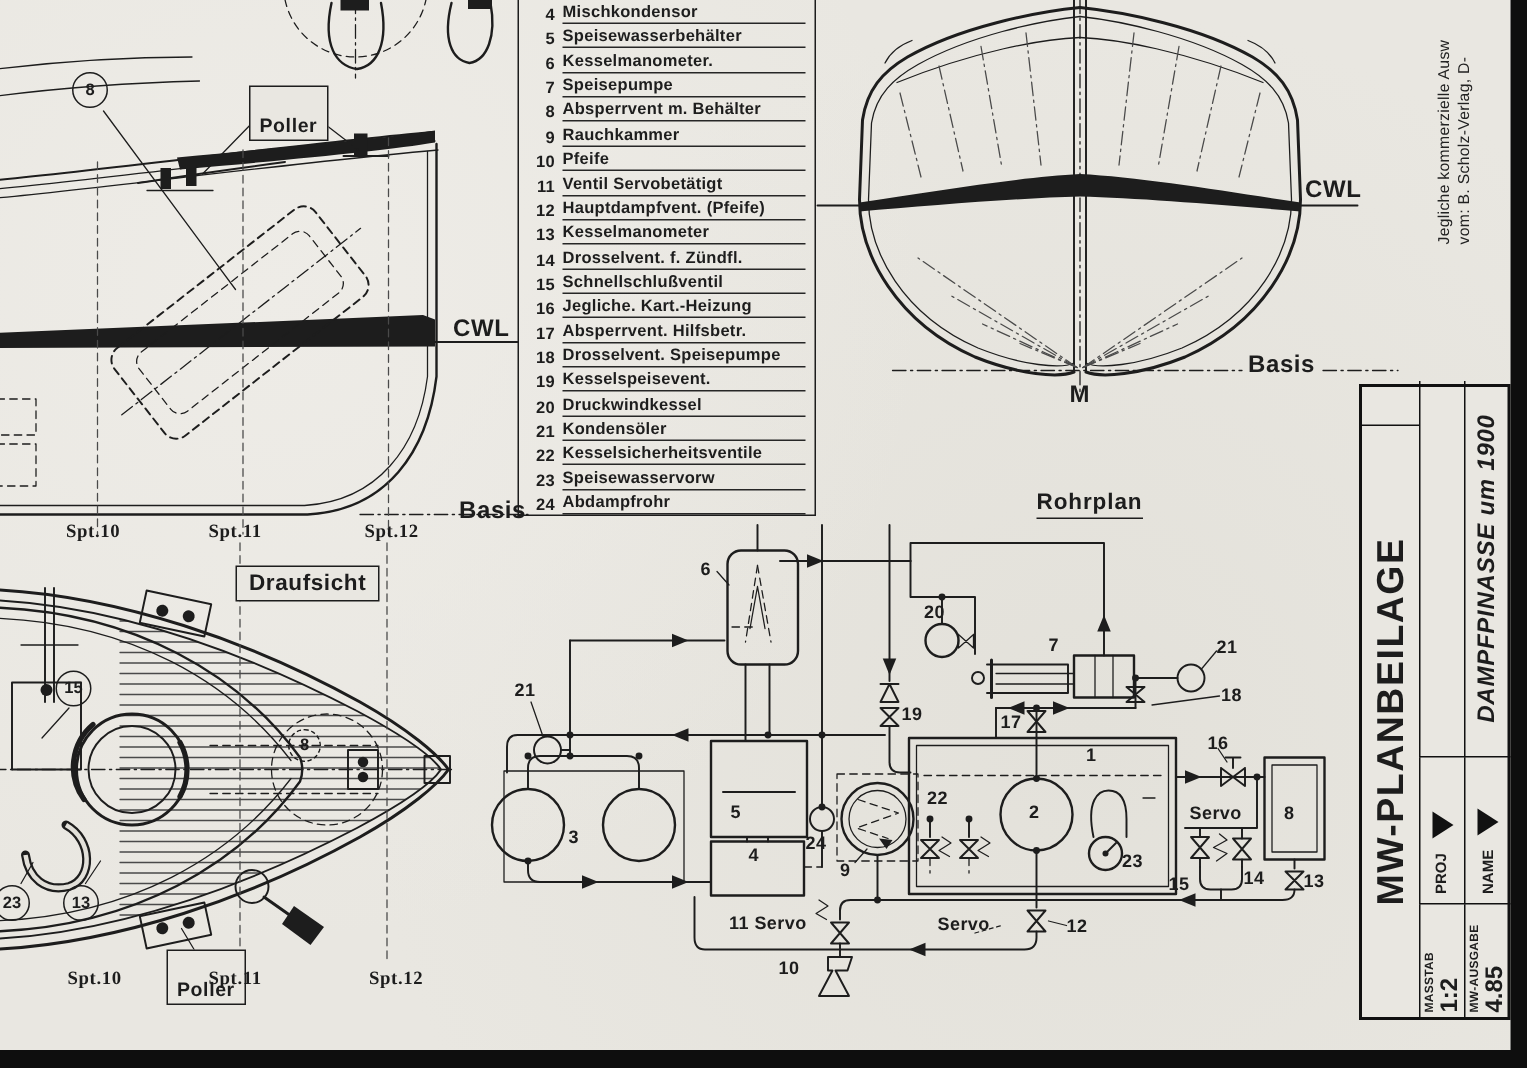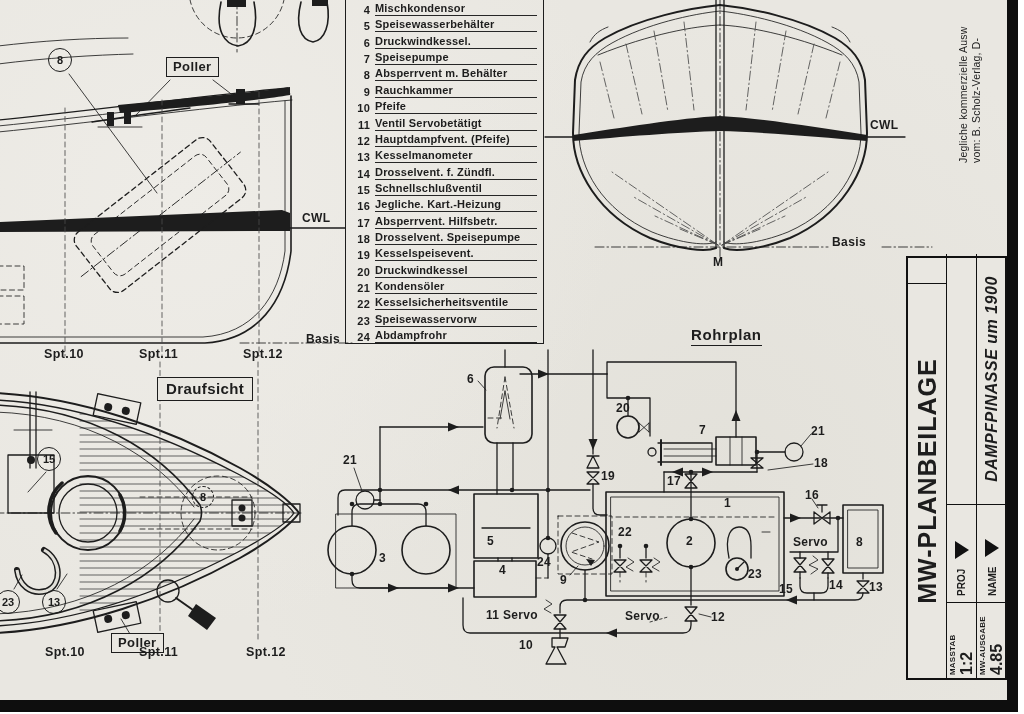--- a/index.html
+++ b/index.html
@@ -7,33 +7,33 @@
          font-family:"Liberation Sans","DejaVu Sans",sans-serif;color:#1d1d1d;}
   #paper{position:absolute;left:0;top:0;width:1007px;height:701px;
          background:#e9e7e1;
          background-image:radial-gradient(circle at 18% 28%, #eeece7 0%, rgba(238,236,231,0) 45%),
                           radial-gradient(circle at 72% 70%, #e3e1da 0%, rgba(227,225,218,0) 55%);}
   #edge-right{position:absolute;left:1007px;top:0;width:11px;height:712px;background:#0e0e0e;}
   #edge-bottom{position:absolute;left:0;top:700px;width:1018px;height:12px;background:#0e0e0e;}
   svg{position:absolute;left:0;top:0;}
   .lbl{position:absolute;white-space:nowrap;line-height:1;}
   .t-plain{font-size:12px;font-weight:bold;letter-spacing:.3px;}
-  .t-station{font-size:12.5px;font-weight:bold;letter-spacing:.4px;}
+  .t-station{font-size:12.5px;font-weight:bold;letter-spacing:.4px;font-family:Liberation Serif, serif;}
   .t-circ{width:22px;height:22px;border:1.4px solid #1d1d1d;border-radius:50%;
           display:flex;align-items:center;justify-content:center;
           font-size:11px;font-weight:bold;background:transparent;}
   .t-circd{width:20px;height:20px;border:1.3px dashed #1d1d1d;border-radius:50%;
           display:flex;align-items:center;justify-content:center;
           font-size:11px;font-weight:bold;}
-  .boxed{border:1.6px solid #1d1d1d;background:#e9e7e1;padding:2px 6px 3px;
+  .boxed{border:1.6px solid #1d1d1d;background:#e9e7e1;padding:19px 6px 3px;
          font-size:13px;font-weight:bold;letter-spacing:.4px;}
   .big-boxed{font-size:15px;padding:3px 8px 4px;}
   .underlined{border-bottom:1.6px solid #1d1d1d;padding-bottom:3px;
          font-size:15px;font-weight:bold;letter-spacing:.6px;}
-  .small-cap{font-size:12px;font-weight:bold;letter-spacing:.4px;}
+  .small-cap{font-size:16px;font-weight:bold;letter-spacing:.4px;}
   
   #parts-list{position:absolute;left:345px;top:0;width:199px;height:344px;
       border-left:1.6px solid #1d1d1d;border-right:1.6px solid #1d1d1d;
       border-bottom:1.6px solid #1d1d1d;box-sizing:border-box;
       padding:1px 6px 0 4px;display:flex;flex-direction:column;justify-content:space-between;}
   .pl-row{display:flex;align-items:flex-end;height:15.1px;font-size:11px;font-weight:bold;letter-spacing:.2px;}
   .pl-no{width:20px;text-align:right;margin-right:5px;flex:none;}
   .pl-name{flex:1;border-bottom:1.15px solid #262626;padding-bottom:1px;}
   
   #copyright{position:absolute;left:957px;top:163px;width:163px;
@@ -451,21 +451,21 @@
       <div class="pl-row">
         <span class="pl-no">4</span>
         <span class="pl-name">Mischkondensor</span>
       </div>
       <div class="pl-row">
         <span class="pl-no">5</span>
         <span class="pl-name">Speisewasserbehälter</span>
       </div>
       <div class="pl-row">
         <span class="pl-no">6</span>
-        <span class="pl-name">Druckwindkessel.</span>
+        <span class="pl-name">Kesselmanometer.</span>
       </div>
       <div class="pl-row">
         <span class="pl-no">7</span>
         <span class="pl-name">Speisepumpe</span>
       </div>
       <div class="pl-row">
         <span class="pl-no">8</span>
         <span class="pl-name">Absperrvent m. Behälter</span>
       </div>
       <div class="pl-row">

